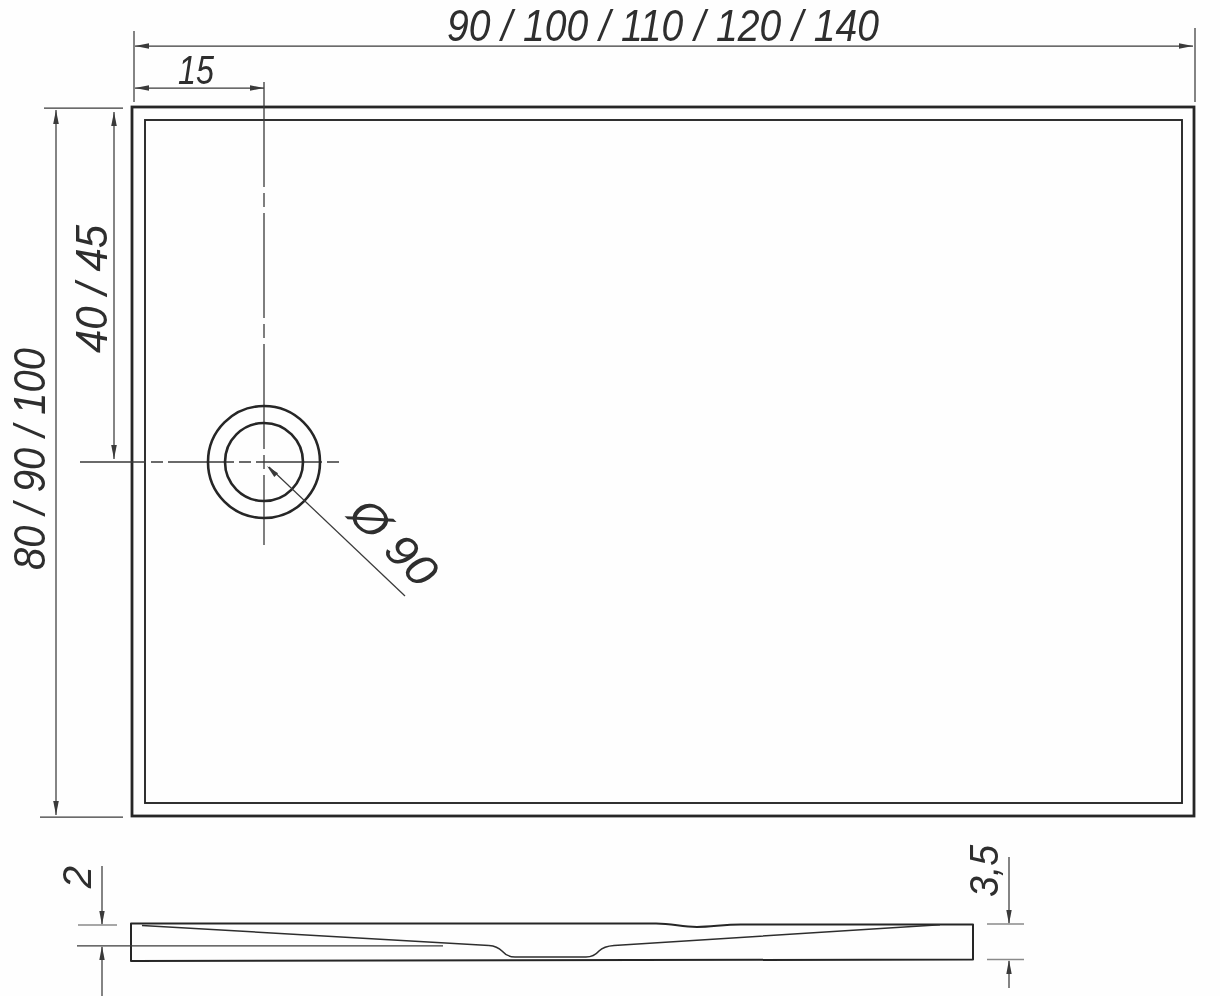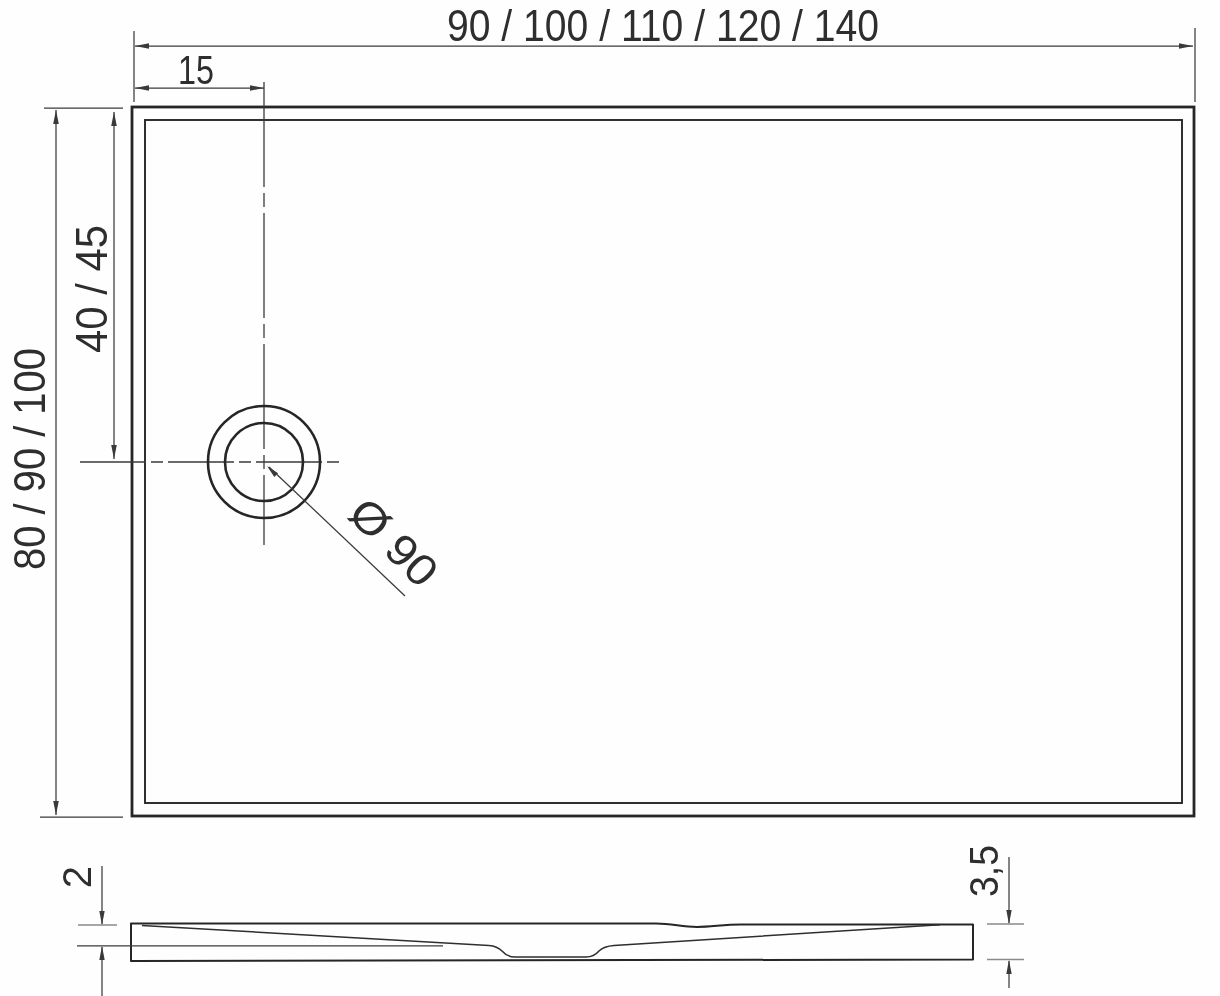--- a/index.html
+++ b/index.html
@@ -1,16 +1,16 @@
 <!DOCTYPE html>
 <html><head>
 <meta charset="utf-8">
 <style>
   html, body { margin: 0; padding: 0; background: #ffffff; }
-  .stage { position: relative; width: 1220px; height: 996px; background: #fefefe; overflow: hidden; }
+  .stage { position: relative; width: 1220px; height: 996px; background: #fefefe; overflow: hidden; font-style: italic; }
   svg { display: block; }
   .outline       { stroke: #262626; fill: none; }
   .ol-thick      { stroke-width: 2.8; }
   .ol-mid        { stroke-width: 1.9; }
   .profile       { stroke: #262626; fill: none; stroke-width: 2; stroke-linejoin: round; }
   .profile-inner { stroke: #2e2e2e; fill: none; stroke-width: 1.5; }
   .dim           { stroke: #3a3a3a; stroke-width: 1.25; fill: none; }
   .center        { stroke: #3a3a3a; stroke-width: 1.3; fill: none; }
   .tick          { stroke: #8a8a8a; stroke-width: 1.7; fill: none; }
   .arrow         { fill: #3a3a3a; stroke: none; }

